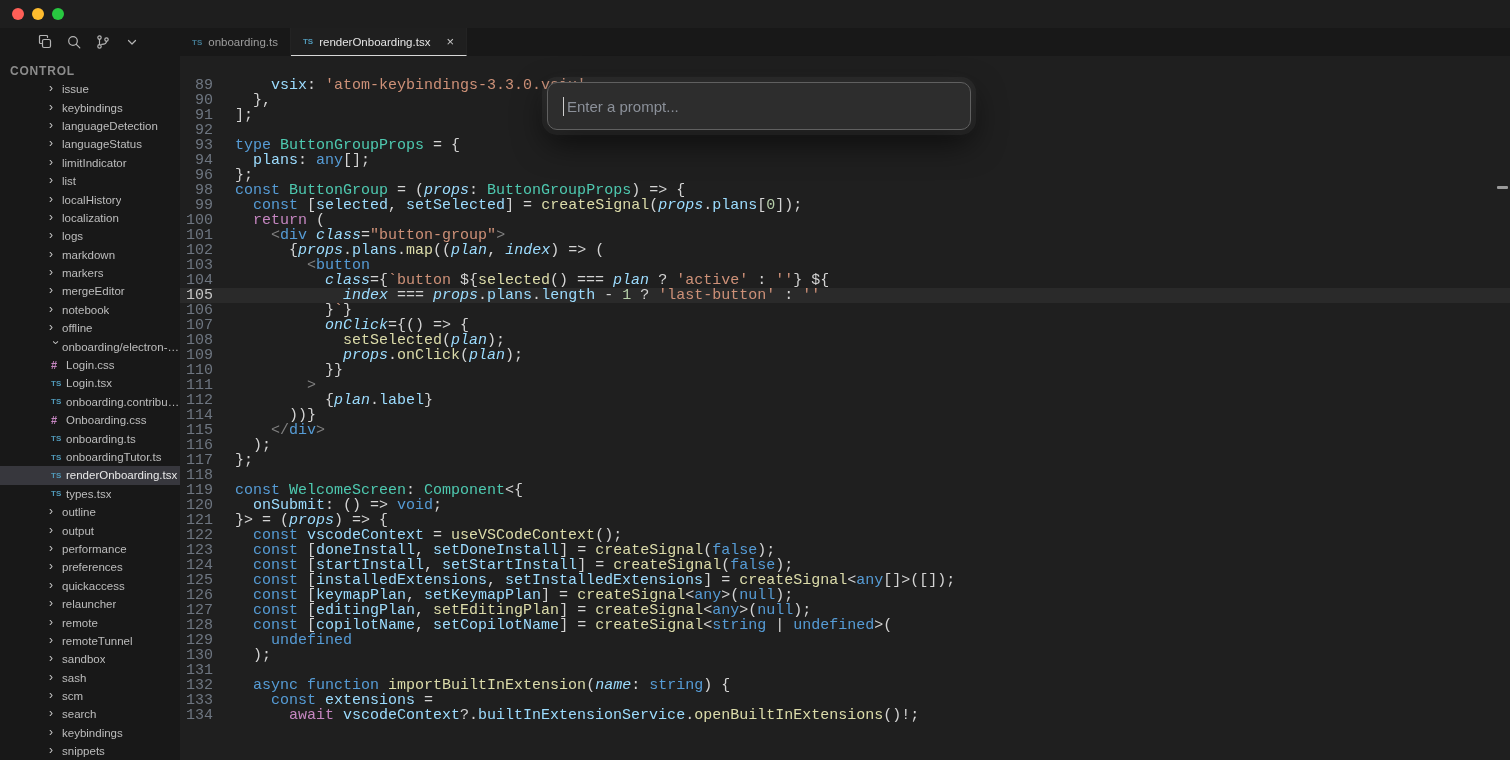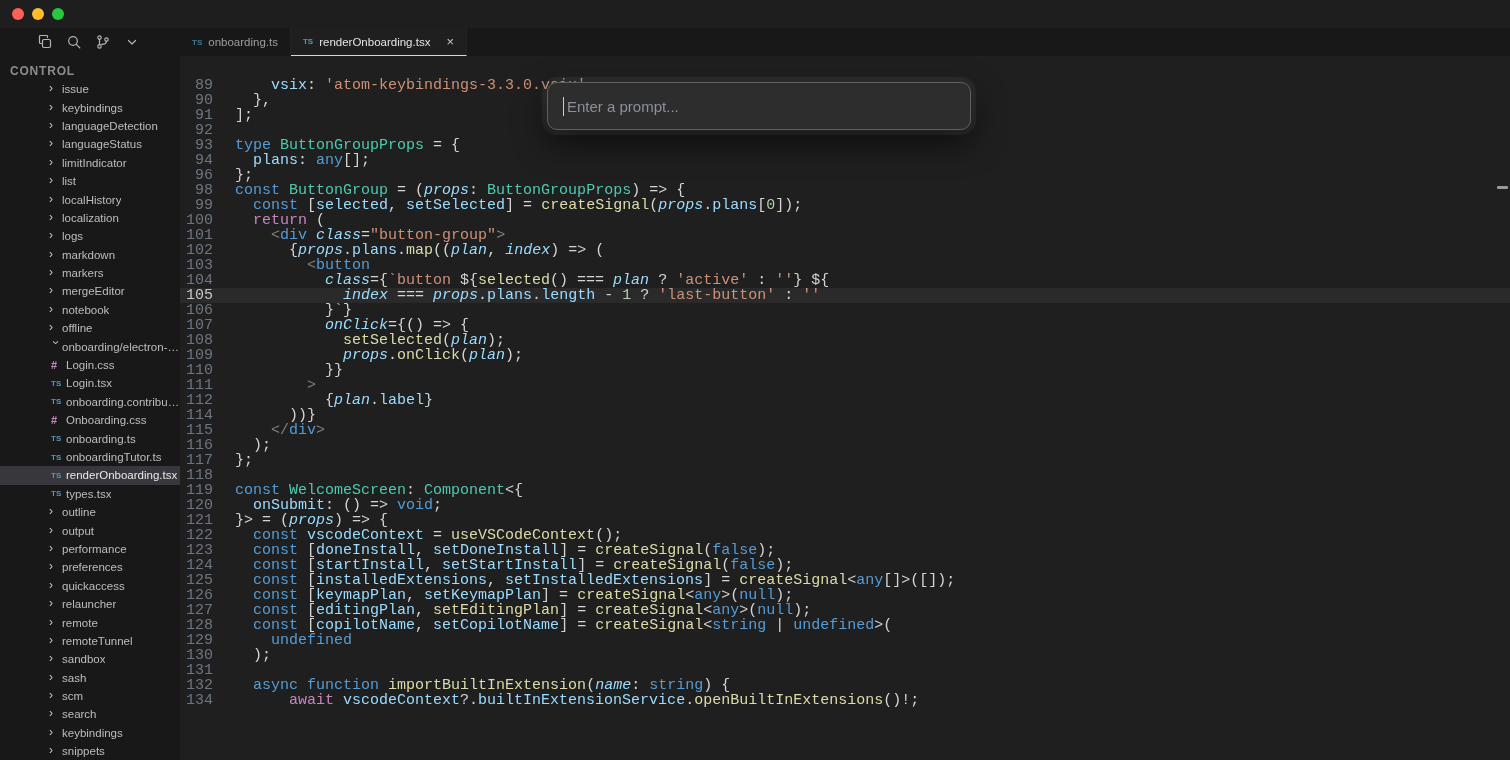--- a/index.html
+++ b/index.html
@@ -313,20 +313,21 @@
           <div class="code-row"><span class="ln">123</span><span class="code"><span class="tok-p">  </span><span class="tok-kw">const</span><span class="tok-p"> [</span><span class="tok-vr">doneInstall</span><span class="tok-p">, </span><span class="tok-vr">setDoneInstall</span><span class="tok-p">] = </span><span class="tok-fn">createSignal</span><span class="tok-p">(</span><span class="tok-kw">false</span><span class="tok-p">);</span></span></div>
           <div class="code-row"><span class="ln">124</span><span class="code"><span class="tok-p">  </span><span class="tok-kw">const</span><span class="tok-p"> [</span><span class="tok-vr">startInstall</span><span class="tok-p">, </span><span class="tok-vr">setStartInstall</span><span class="tok-p">] = </span><span class="tok-fn">createSignal</span><span class="tok-p">(</span><span class="tok-kw">false</span><span class="tok-p">);</span></span></div>
           <div class="code-row"><span class="ln">125</span><span class="code"><span class="tok-p">  </span><span class="tok-kw">const</span><span class="tok-p"> [</span><span class="tok-vr">installedExtensions</span><span class="tok-p">, </span><span class="tok-vr">setInstalledExtensions</span><span class="tok-p">] = </span><span class="tok-fn">createSignal</span><span class="tok-p">&lt;</span><span class="tok-kw">any</span><span class="tok-p">[]&gt;([]);</span></span></div>
           <div class="code-row"><span class="ln">126</span><span class="code"><span class="tok-p">  </span><span class="tok-kw">const</span><span class="tok-p"> [</span><span class="tok-vr">keymapPlan</span><span class="tok-p">, </span><span class="tok-vr">setKeymapPlan</span><span class="tok-p">] = </span><span class="tok-fn">createSignal</span><span class="tok-p">&lt;</span><span class="tok-kw">any</span><span class="tok-p">&gt;(</span><span class="tok-kw">null</span><span class="tok-p">);</span></span></div>
           <div class="code-row"><span class="ln">127</span><span class="code"><span class="tok-p">  </span><span class="tok-kw">const</span><span class="tok-p"> [</span><span class="tok-vr">editingPlan</span><span class="tok-p">, </span><span class="tok-fn">setEditingPlan</span><span class="tok-p">] = </span><span class="tok-fn">createSignal</span><span class="tok-p">&lt;</span><span class="tok-kw">any</span><span class="tok-p">&gt;(</span><span class="tok-kw">null</span><span class="tok-p">);</span></span></div>
           <div class="code-row"><span class="ln">128</span><span class="code"><span class="tok-p">  </span><span class="tok-kw">const</span><span class="tok-p"> [</span><span class="tok-vr">copilotName</span><span class="tok-p">, </span><span class="tok-vr">setCopilotName</span><span class="tok-p">] = </span><span class="tok-fn">createSignal</span><span class="tok-p">&lt;</span><span class="tok-kw">string</span><span class="tok-p"> | </span><span class="tok-kw">undefined</span><span class="tok-p">&gt;(</span></span></div>
           <div class="code-row"><span class="ln">129</span><span class="code"><span class="tok-p">    </span><span class="tok-kw">undefined</span></span></div>
           <div class="code-row"><span class="ln">130</span><span class="code"><span class="tok-p">  );</span></span></div>
           <div class="code-row"><span class="ln">131</span><span class="code"></span></div>
           <div class="code-row"><span class="ln">132</span><span class="code"><span class="tok-p">  </span><span class="tok-kw">async</span><span class="tok-p"> </span><span class="tok-kw">function</span><span class="tok-p"> </span><span class="tok-fn">importBuiltInExtension</span><span class="tok-p">(</span><span class="tok-pm">name</span><span class="tok-p">: </span><span class="tok-kw">string</span><span class="tok-p">) {</span></span></div>
+          <div class="code-row"><span class="ln">133</span><span class="code"><span class="tok-p">    </span><span class="tok-kw">const</span><span class="tok-p"> </span><span class="tok-vr">extensions</span><span class="tok-p"> =</span></span></div>
           <div class="code-row"><span class="ln">134</span><span class="code"><span class="tok-p">      </span><span class="tok-ct">await</span><span class="tok-p"> </span><span class="tok-vr">vscodeContext</span><span class="tok-p">?.</span><span class="tok-vr">builtInExtensionService</span><span class="tok-p">.</span><span class="tok-fn">openBuiltInExtensions</span><span class="tok-p">()!;</span></span></div>
         </div>
       <div class="ruler-mark"></div>
     </div>
   </div>
 
   <div class="prompt-overlay">
     <span class="caret"></span>
     <span class="placeholder">Enter a prompt...</span>
   </div>

